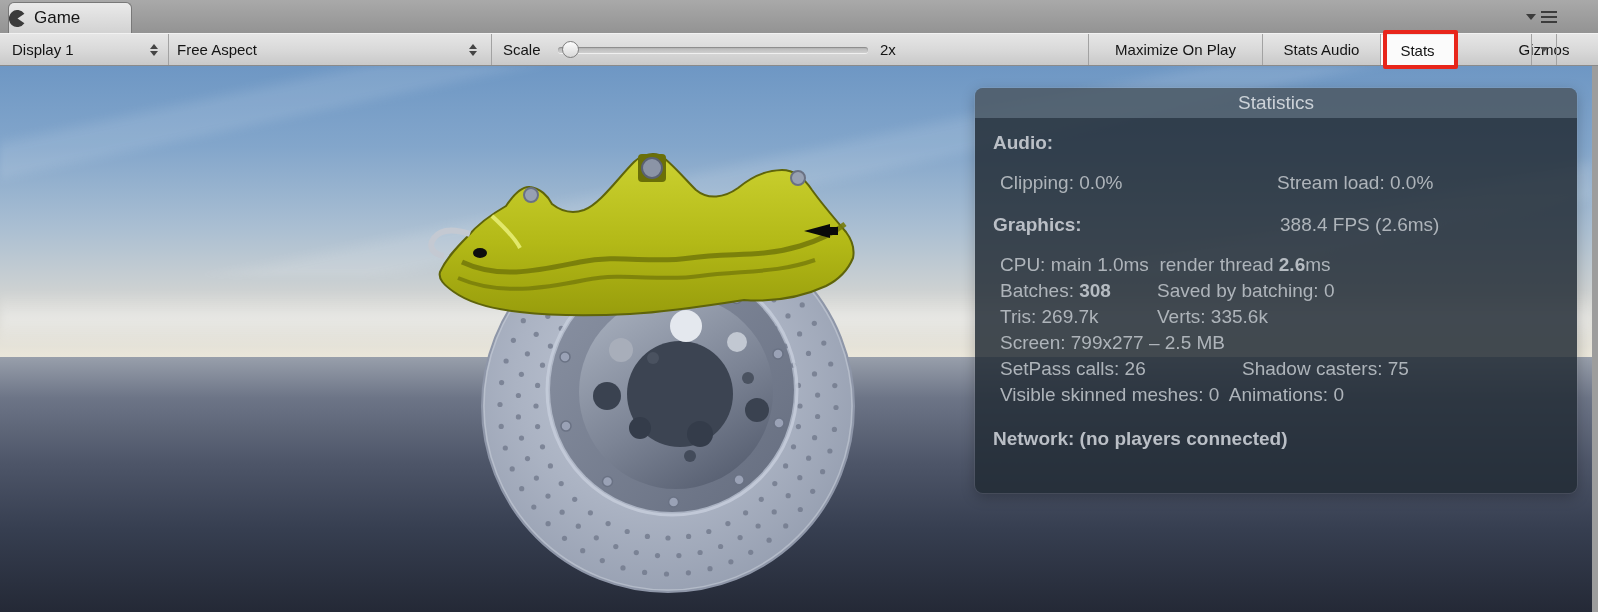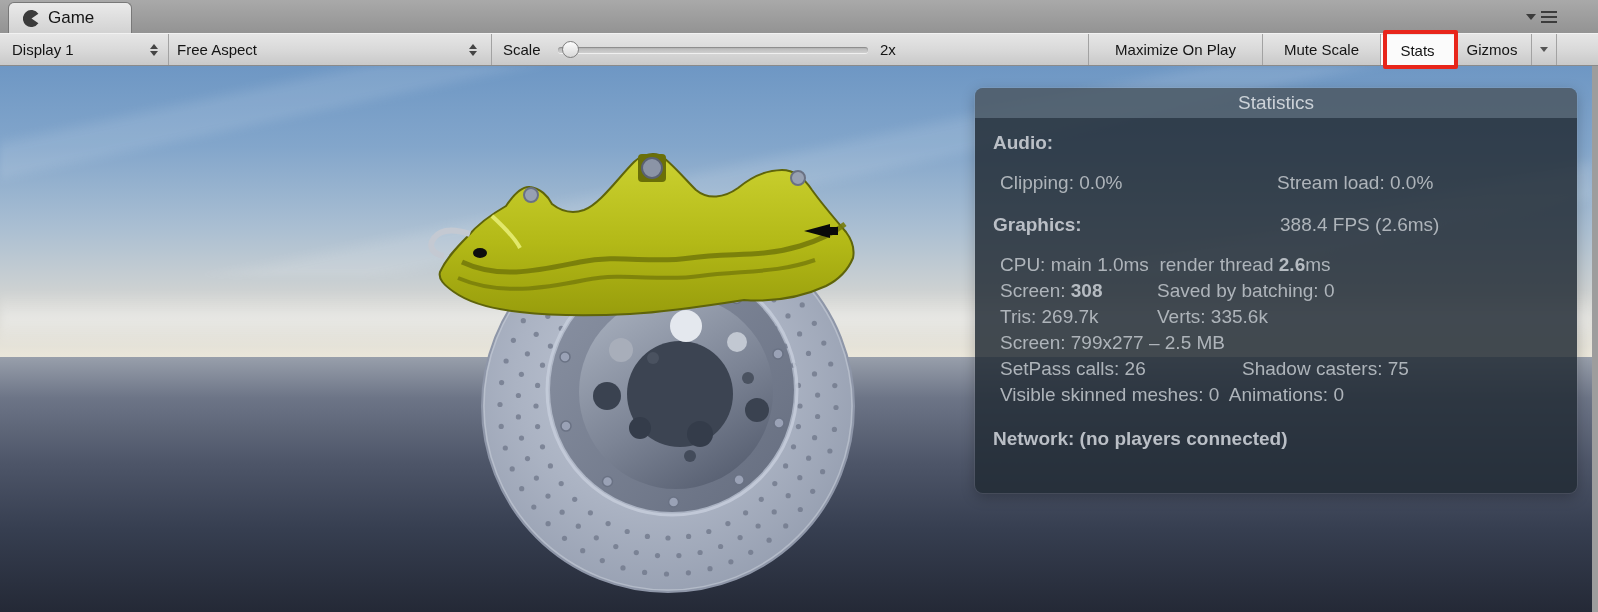--- a/index.html
+++ b/index.html
@@ -4,21 +4,21 @@
 <style>
   * { margin:0; padding:0; box-sizing:border-box; }
   body { font-family:"Liberation Sans", sans-serif; background:#7a7a7a; }
   .window { position:relative; width:1598px; height:612px; overflow:hidden; background:#9c9c9c; }
 
   
   .tabbar { position:absolute; top:0; left:0; width:1598px; height:33px;
             background:linear-gradient(#a9a9a9,#939393); }
   .tab { position:absolute; left:8px; top:2px; width:124px; height:31px;
          background:linear-gradient(#eaeaea,#d2d2d2); border:1px solid #787878; border-bottom:none;
-         border-radius:6px 6px 0 0; display:flex; align-items:center; gap:8px; padding-left:14px; }
+         border-radius:6px 6px 0 0; display:flex; align-items:center; gap:8px; }
   .tab-label { font-size:17px; color:#151515; }
   .unity-icon { width:17px; height:17px; display:block; }
   .panel-menu { position:absolute; left:1526px; top:11px; display:flex; align-items:center; gap:5px; }
   .tri-down { width:0; height:0; border-left:5px solid transparent; border-right:5px solid transparent;
               border-top:6px solid #3c3c3c; }
   .hamburger { display:flex; flex-direction:column; gap:3px; }
   .hamburger i { display:block; width:16px; height:2px; background:#3c3c3c; }
 
   
   .toolbar { position:absolute; top:33px; left:0; width:1598px; height:33px;
@@ -123,28 +123,28 @@
     </div>
     <div class="tb-item" style="left:880px;">
       <span>2x</span>
     </div>
     <div class="sep" style="left:1088px;"></div>
     <div class="tb-item tb-btn" style="left:1089px;width:173px;">
       <span>Maximize On Play</span>
     </div>
     <div class="sep" style="left:1262px;"></div>
     <div class="tb-item tb-btn" style="left:1263px;width:117px;">
-      <span>Mute Scale</span>
+      <span>Stats Audio</span>
     </div>
     <div class="sep" style="left:1380px;"></div>
     <div class="tb-item tb-btn stats-btn" style="left:1381px;width:73px;justify-content:center;">
       <span>Stats</span>
     </div>
     <div class="sep" style="left:1454px;"></div>
-    <div class="tb-item tb-btn" style="left:1455px;width:74px;">
+    <div class="tb-item tb-btn" style="left:1507px;width:74px;">
       <span>Gizmos</span>
     </div>
     <div class="tb-item gizmo-arrow" style="left:1531px;width:25px;border-left:1px solid #a2a2a2;">
       <span class="tri-down" style="border-top-color:#555;border-left-width:4px;border-right-width:4px;border-top-width:5px;"></span>
     </div>
     <div class="sep" style="left:1556px;"></div>
   </div>
 
   <div class="anno-box"></div>
 
@@ -385,21 +385,21 @@
           <div class="stat-row indent">
             <span class="col-a">Clipping: 0.0%</span><span>Stream load: 0.0%</span>
           </div>
         </div>
         <div class="stat-row g-head">
           <span class="stat-heading">Graphics:</span>
           <span class="fps">388.4 FPS (2.6ms)</span>
         </div>
         <div class="stat-line indent cpu-line"><span>CPU: main 1.0ms  render thread </span><b>2.6</b><span>ms</span></div>
         <div class="stat-row indent">
-          <span class="col-b"><span>Screen: </span><b>308</b></span><span>Saved by batching: 0</span>
+          <span class="col-b"><span>Batches: </span><b>308</b></span><span>Saved by batching: 0</span>
         </div>
         <div class="stat-row indent">
           <span class="col-b">Tris: 269.7k</span><span>Verts: 335.6k</span>
         </div>
         <div class="stat-line indent">Screen: 799x277 – 2.5 MB</div>
         <div class="stat-row indent">
           <span class="col-c">SetPass calls: 26</span><span>Shadow casters: 75</span>
         </div>
         <div class="stat-line indent">Visible skinned meshes: 0  Animations: 0</div>
         <div class="stat-heading network-line">Network: (no players connected)</div>

